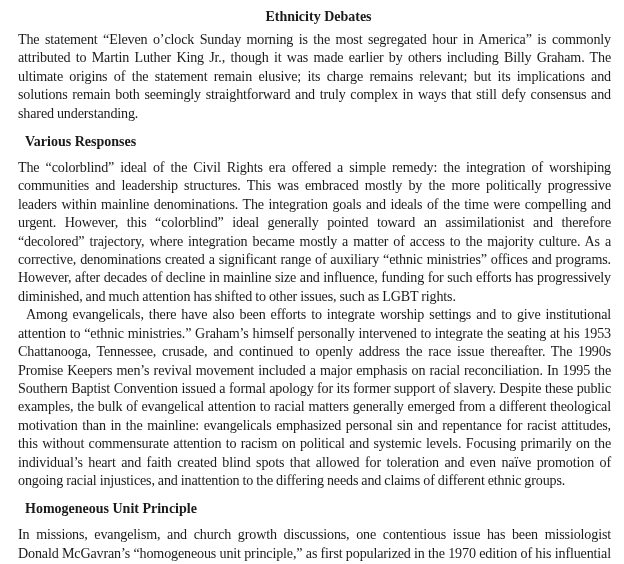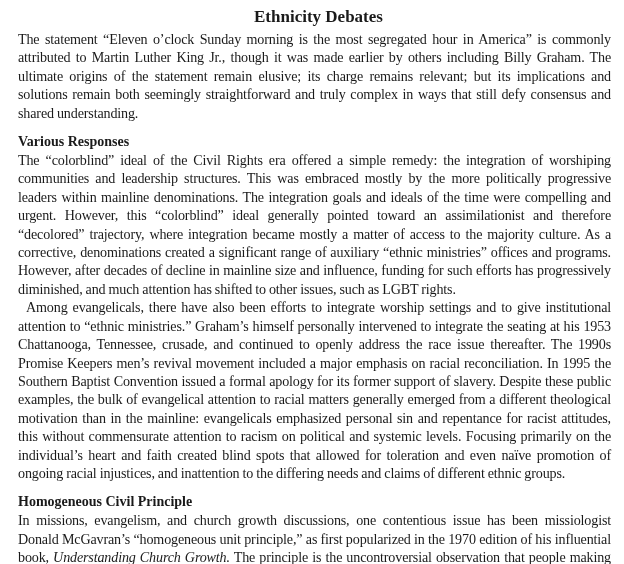--- a/index.html
+++ b/index.html
@@ -16,21 +16,21 @@
   }
   .page {
     position: relative;
     padding: 8px 13px 0 18px;
     box-sizing: border-box;
     width: 624px;
   }
   .title {
     text-align: center;
     font-weight: bold;
-    font-size: 17px;
+    font-size: 14px;
     line-height: 18px;
     margin: 0 0 4px 0;
     padding-left: 8px;
   }
   p {
     margin: 0;
     font-size: 14.1px;
     line-height: 18.4px;
     text-align: justify;
     letter-spacing: -0.15px;
@@ -40,21 +40,21 @@
   p.indent {
     text-indent: 8px;
   }
   .section {
     margin-top: 11px;
   }
   .section-heading {
     font-weight: bold;
     font-size: 14px;
     line-height: 18px;
-    margin: 0;
+    margin: 7px;
   }
   .intro {
     margin-top: 2px;
   }
   em { }
 </style>
 </head>
 <body>
 
 <div class="page">
@@ -62,17 +62,17 @@
 
   <p class="intro">The statement “Eleven o’clock Sunday morning is the most segregated hour in America” is commonly attributed to Martin Luther King Jr., though it was made earlier by others including Billy Graham. The ultimate origins of the statement remain elusive; its charge remains relevant; but its implications and solutions remain both seemingly straightforward and truly complex in ways that still defy consensus and shared understanding.</p>
 
   <div class="section">
     <h2 class="section-heading">Various Responses</h2>
     <p>The “colorblind” ideal of the Civil Rights era offered a simple remedy: the integration of worshiping communities and leadership structures. This was embraced mostly by the more politically progressive leaders within mainline denomina­tions. The integration goals and ideals of the time were compelling and urgent. However, this “colorblind” ideal generally pointed toward an assimilationist and therefore “decolored” trajectory, where integration became mostly a matter of access to the majority culture. As a corrective, denominations created a significant range of auxiliary “ethnic ministries” offices and programs. However, after decades of decline in mainline size and influence, funding for such efforts has progressively diminished, and much attention has shifted to other issues, such as LGBT rights.</p>
     <p class="indent">Among evangelicals, there have also been efforts to integrate worship settings and to give institutional attention to “ethnic ministries.” Graham’s himself personally intervened to integrate the seating at his 1953 Chattanooga, Tennessee, crusade, and continued to openly address the race issue thereafter. The 1990s Promise Keepers men’s revival movement included a major emphasis on racial reconciliation. In 1995 the Southern Baptist Convention issued a formal apology for its former support of slavery. Despite these public examples, the bulk of evangelical attention to racial matters generally emerged from a different theological motivation than in the mainline: evangelicals emphasized personal sin and repentance for racist attitudes, this without commensurate attention to racism on political and systemic levels. Focusing primarily on the individual’s heart and faith created blind spots that allowed for toleration and even naïve promotion of ongoing racial injustices, and inattention to the differing needs and claims of different ethnic groups.</p>
   </div>
 
   <div class="section">
-    <h2 class="section-heading">Homogeneous Civil Principle</h2>
+    <h2 class="section-heading">Homogeneous Unit Principle</h2>
     <p><span>In missions, evangelism, and church growth discussions, one contentious issue has been missiologist Donald McGavran’s “homogeneous unit principle,” as first popularized in the 1970 edition of his influential book, </span><em>Understanding Church Growth.</em><span> The principle is the uncontroversial observation that people making faith decisions tend to do so without crossing social boundaries. The controversy developed as the principle was incorporated prescriptively into some strands of the Church Growth Movement. Proponents encouraged outreach within racial, ethnic, and class boundaries, while taking some pains to note that this only applied to conversion, and not later stages of Christian maturity. Opponents asserted that any such “in-group” focus, however motivated, was segregationist and unworthy of the gospel at least in practice if not also in principle.</span></p>
   </div>
 
 </div>
 
 </body></html>

